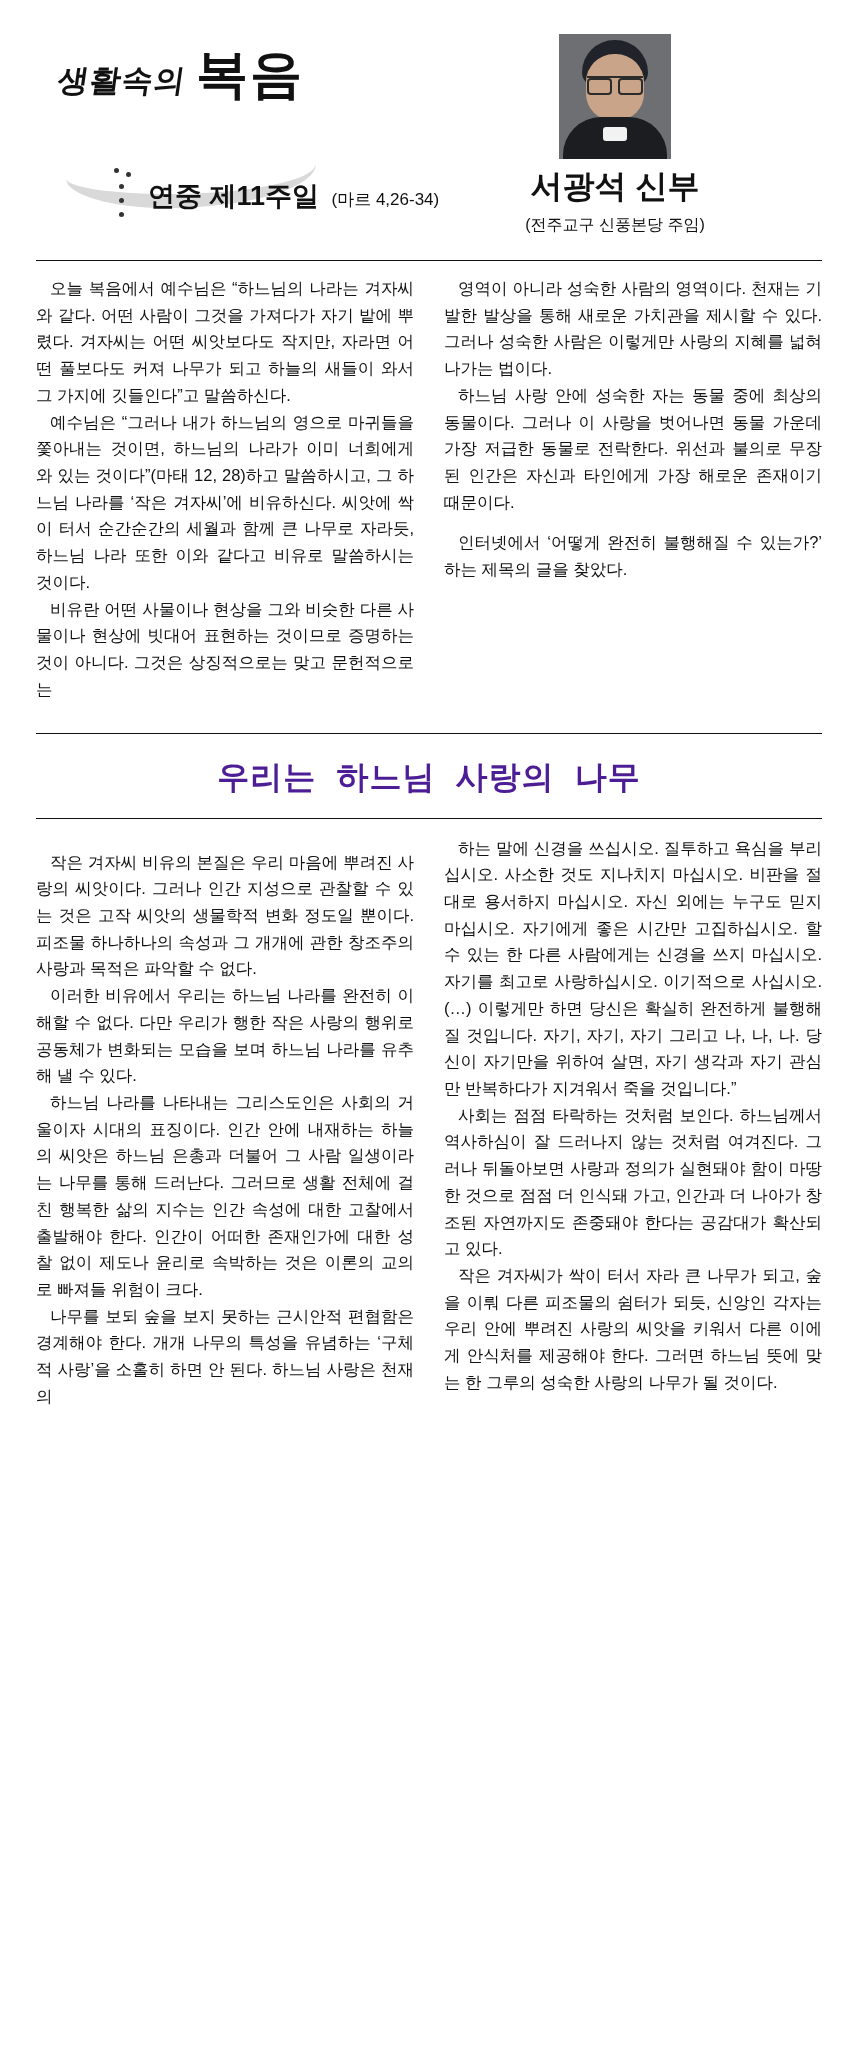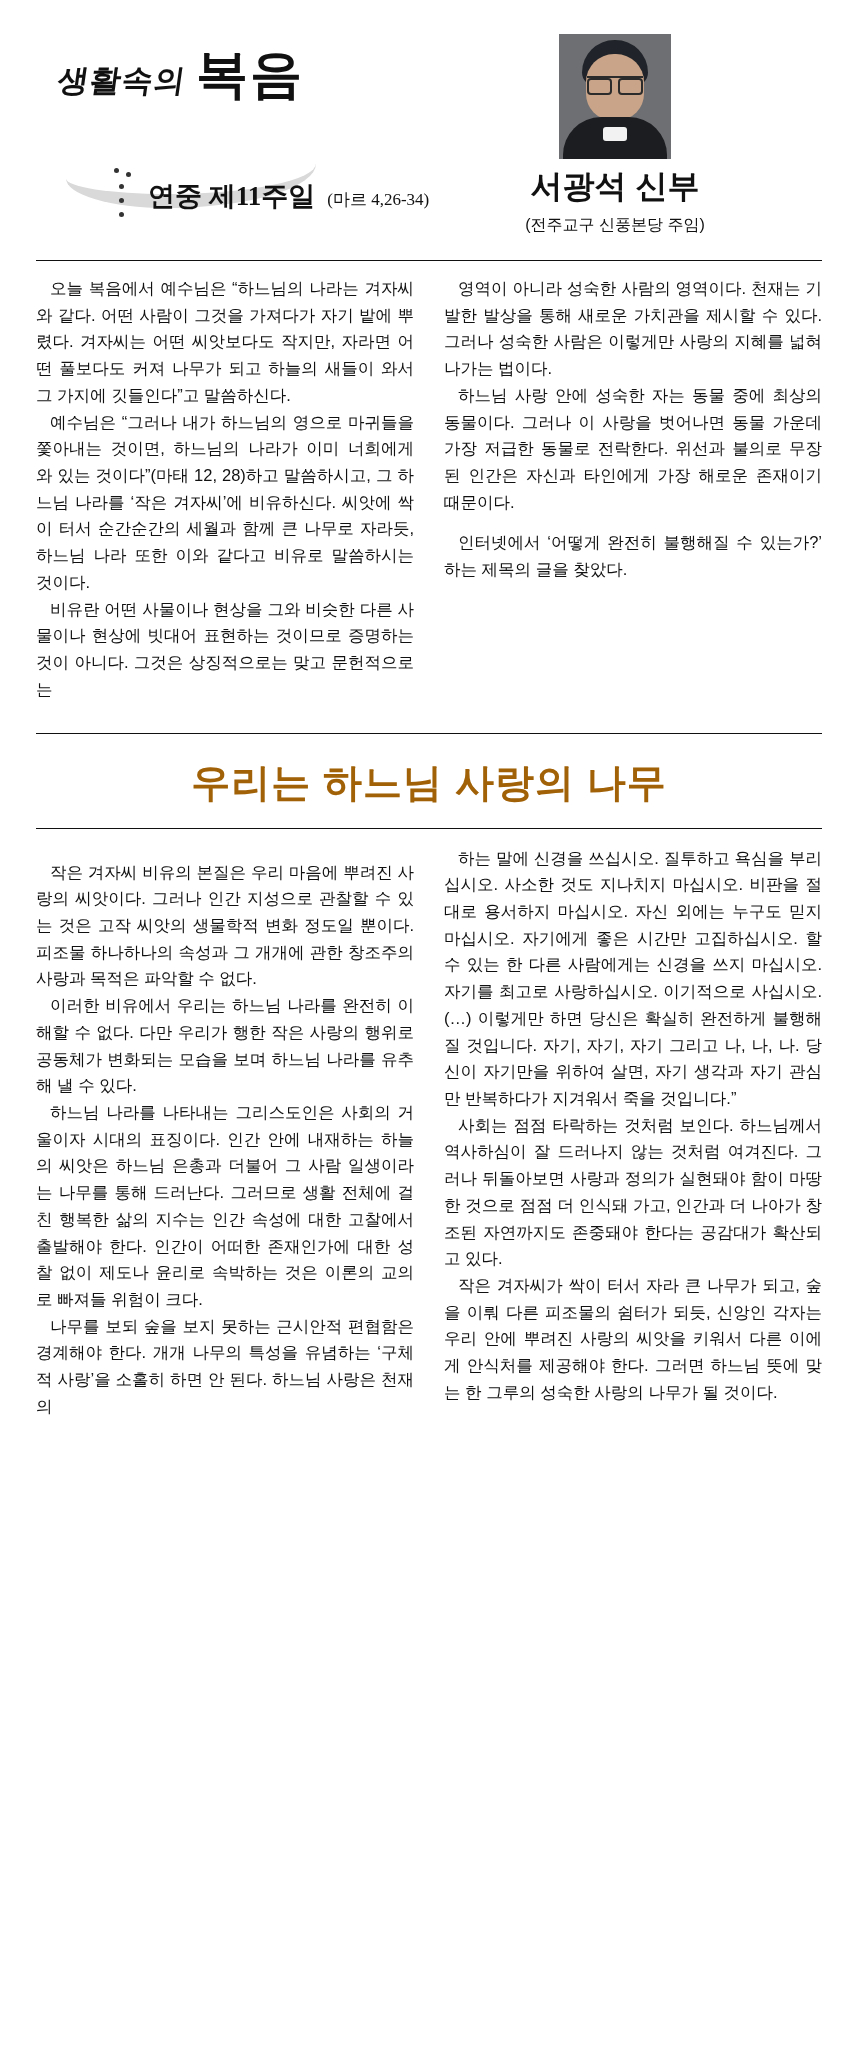--- a/index.html
+++ b/index.html
@@ -103,21 +103,21 @@
   .dots i:nth-child(1) { left: 4px;  top: 0px; }
   .dots i:nth-child(2) { left: 16px; top: 4px; }
   .dots i:nth-child(3) { left: 9px;  top: 16px; }
   .dots i:nth-child(4) { left: 9px;  top: 30px; }
   .dots i:nth-child(5) { left: 9px;  top: 44px; }
 
   .title-line {
     position: absolute;
     left: 112px;
     top: 178px;
-    font-family: Liberation Serif, serif;
+    font-family: Liberation Sans, sans-serif;
   }
   .title-main {
     font-size: 27px;
     font-weight: bold;
     color: #111;
   }
   .title-ref {
     font-size: 17px;
     color: #111;
     margin-left: 8px;
@@ -241,25 +241,25 @@
   .col p.gap {
     margin-top: 14px;
   }
 
   
   .headline-wrap {
     margin-top: 30px;
     text-align: center;
   }
   .headline {
-    font-size: 39px;
-    font-weight: bold;
-    font-family: Liberation Sans, sans-serif;
+    font-size: 32px;
+    font-weight: bold;
+    font-family: Liberation Mono, monospace;
     letter-spacing: 1px;
-    color: #a16207;
+    color: #4c1d95;
   }
   .sep-top {
     margin-top: 22px;
   }
   .sep-bottom {
     margin-top: 18px;
   }
   .lower-cols {
     margin-top: 16px;
   }

